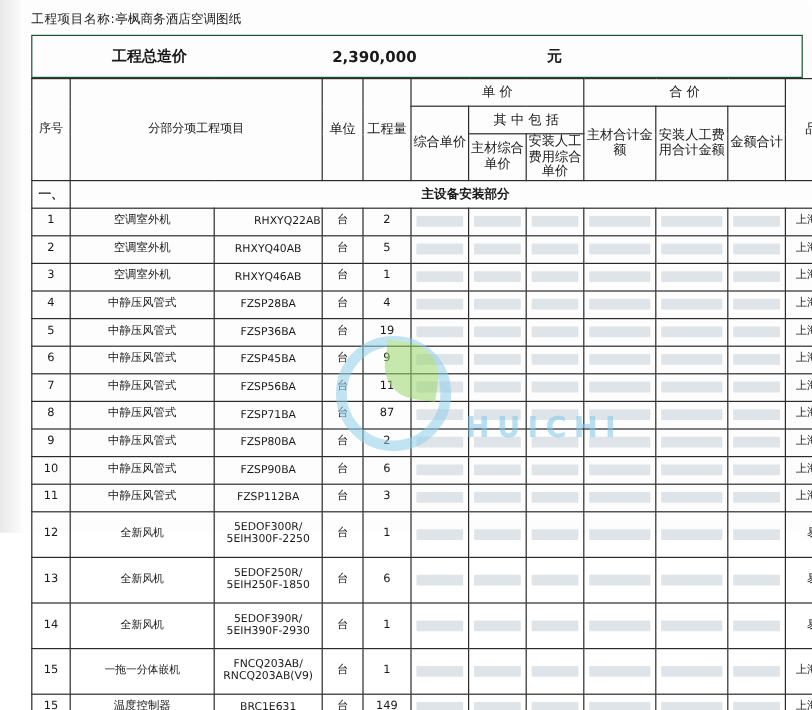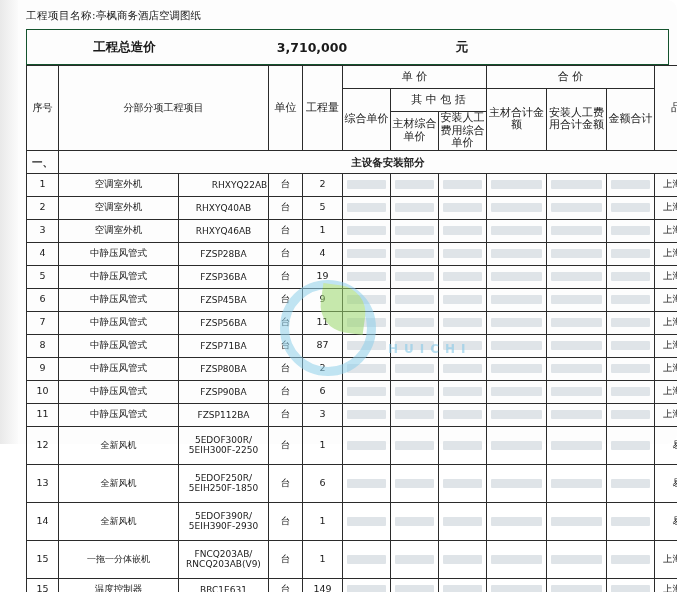--- a/index.html
+++ b/index.html
@@ -106,21 +106,21 @@
     font-size: 52px;
     font-weight: bold;
     color: #7fc7e8;
     font-family: "DejaVu Sans", "Liberation Sans", sans-serif;
     letter-spacing: 2px;
   }
   .wm-sub {
     position: absolute;
     left: 112px;
     top: 66px;
-    font-size: 12px;
+    font-size: 24px;
     font-weight: bold;
     letter-spacing: 6px;
     color: #7fc7e8;
   }
   .wm-circle {
     position: absolute;
     left: 4px; top: 4px;
     width: 96px; height: 96px;
     border-radius: 50%;
     border: 9px solid #8fd0ea;
@@ -142,21 +142,21 @@
   <div class="left-edge"></div>
 
   <div class="doc">
 
     <div class="title-row">
       <span class="lbl">工程项目名称:</span><span class="val">亭枫商务酒店空调图纸</span>
     </div>
 
     <div class="total-box">
       <div class="c1">工程总造价</div>
-      <div class="c2">3,710,000</div>
+      <div class="c2">2,390,000</div>
       <div class="c3">元</div>
     </div>
 
     <table class="main">
       <colgroup>
         <col style="width:32px">
         <col style="width:120px">
         <col style="width:90px">
         <col style="width:34px">
         <col style="width:40px">

